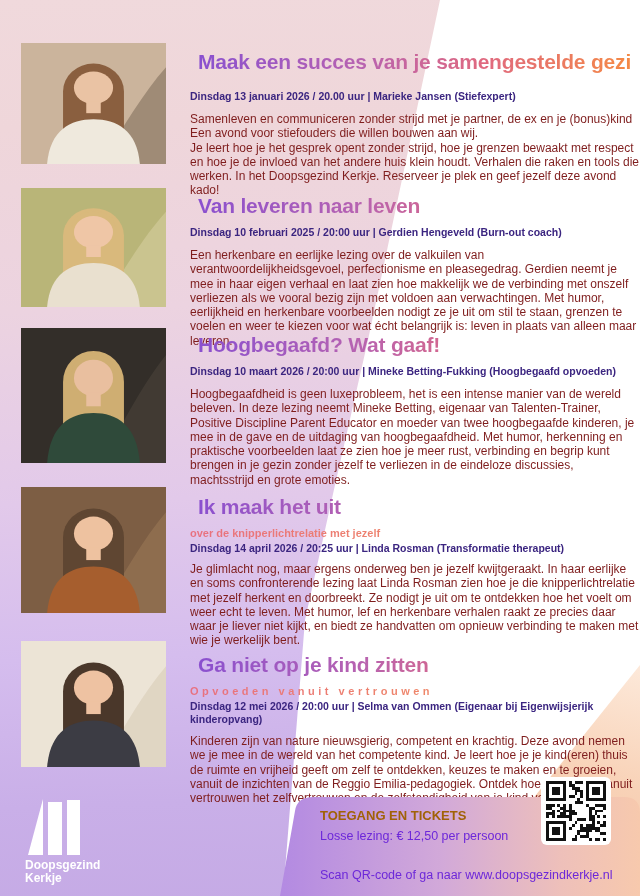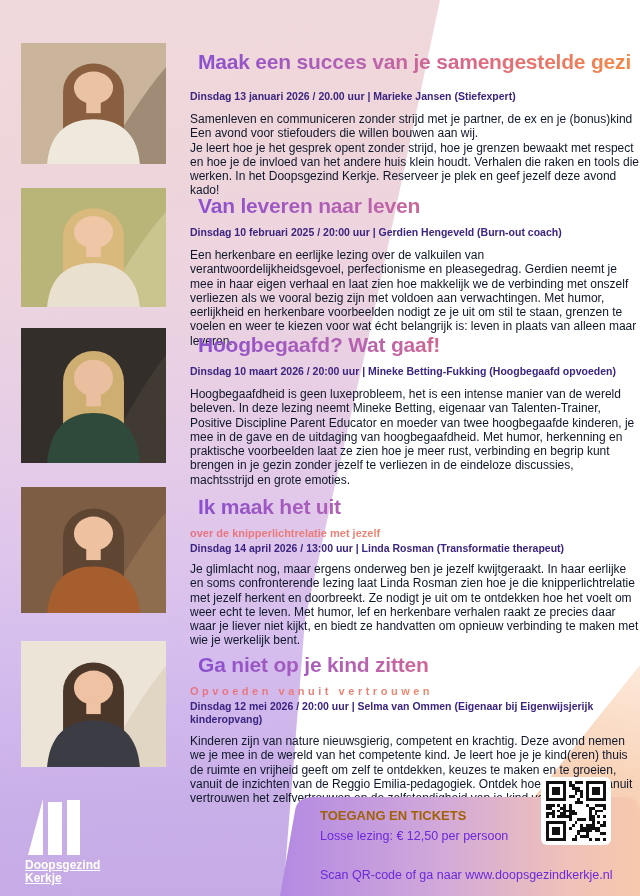--- a/index.html
+++ b/index.html
@@ -26,32 +26,32 @@
   .subtitle.spaced{letter-spacing:0.32em;}
   @supports ((-webkit-background-clip:text) or (background-clip:text)){
     .title{background:linear-gradient(90deg,#8a50cf 0%,#b863b0 38%,#e0697f 66%,#f58a45 100%);
       -webkit-background-clip:text;background-clip:text;-webkit-text-fill-color:transparent;color:#8a50cf;}
     .subtitle{background:linear-gradient(90deg,#e8707f 0%,#f59a55 100%);
       -webkit-background-clip:text;background-clip:text;-webkit-text-fill-color:transparent;color:#e8707f;}
   }
   .date{font-size:10.5px;font-weight:700;line-height:13px;color:#3b2580;margin-top:16px;}
   .talk .date.tight{margin-top:6px;}
   .talk .date.after-sub{margin-top:3px;}
-  .body{margin:0;margin-top:9px;font-size:12px;line-height:14.3px;color:#0f172a;white-space:pre-line;}
+  .body{margin:0;margin-top:9px;font-size:12px;line-height:14.3px;color:#7f1d1d;white-space:pre-line;}
 
   
   .tickets-svg{position:absolute;left:280px;top:797px;width:360px;height:99px;}
   .tk-head{position:absolute;left:320px;top:808px;font-size:13px;font-weight:700;color:#a16207;}
   .tk-line{position:absolute;left:320px;font-size:12.5px;color:#6d28d9;}
   .qrbox{position:absolute;left:541px;top:777px;width:70px;height:68px;background:#ffffff;border-radius:6px;
     display:flex;align-items:center;justify-content:center;}
   .qrbox svg{width:60px;height:60px;}
   .logo{position:absolute;left:25px;top:795px;}
   .logo svg{display:block;width:58px;height:62px;}
-  .logo-text{color:#ffffff;font-weight:700;font-size:12px;line-height:13px;margin-top:2px;text-decoration:underline;}
+  .logo-text{color:#ffffff;font-weight:700;font-size:12px;line-height:13px;margin-top:2px;}
 </style>
 </head>
 <body>
 
 <div class="page">
   <div class="band-left"></div>
   <div class="band-peach"></div>
 
   <div class="photo" style="top:43px;height:121px">
       <svg viewBox="0 0 100 100" preserveAspectRatio="none">
@@ -125,21 +125,21 @@
 
   <section class="talk" style="top:325px">
     <h2 class="title">Hoogbegaafd? Wat gaaf!</h2>
     <div class="date tight">Dinsdag 10 maart 2026 / 20:00 uur | Mineke Betting-Fukking (Hoogbegaafd opvoeden)</div>
     <p class="body">Hoogbegaafdheid is geen luxeprobleem, het is een intense manier van de wereld beleven. In deze lezing neemt Mineke Betting, eigenaar van Talenten-Trainer, Positive Discipline Parent Educator en moeder van twee hoogbegaafde kinderen, je mee in de gave en de uitdaging van hoogbegaafdheid. Met humor, herkenning en praktische voorbeelden laat ze zien hoe je meer rust, verbinding en begrip kunt brengen in je gezin zonder jezelf te verliezen in de eindeloze discussies, machtsstrijd en grote emoties.</p>
   </section>
 
   <section class="talk" style="top:487px">
     <h2 class="title">Ik maak het uit</h2>
     <div class="subtitle">over de knipperlichtrelatie met jezelf</div>
-    <div class="date after-sub">Dinsdag 14 april 2026 / 13:00 uur |  Linda Rosman (Transformatie therapeut)</div>
+    <div class="date after-sub">Dinsdag 14 april 2026 / 20:25 uur |  Linda Rosman (Transformatie therapeut)</div>
     <p class="body" style="margin-top:7px">Je glimlacht nog, maar ergens onderweg ben je jezelf kwijtgeraakt. In haar eerlijke en soms confronterende lezing laat Linda Rosman zien hoe je die knipperlichtrelatie met jezelf herkent en doorbreekt. Ze nodigt je uit om te ontdekken hoe het voelt om weer echt te leven. Met humor, lef en herkenbare verhalen raakt ze precies daar waar je liever niet kijkt, en biedt ze handvatten om opnieuw verbinding te maken met wie je werkelijk bent.</p>
   </section>
 
   <section class="talk" style="top:645px">
     <h2 class="title">Ga niet op je kind zitten</h2>
     <div class="subtitle spaced">Opvoeden vanuit vertrouwen</div>
     <div class="date after-sub">Dinsdag 12 mei 2026 / 20:00 uur | Selma van Ommen (Eigenaar bij Eigenwijsjerijk kinderopvang)</div>
     <p class="body" style="margin-top:8px">Kinderen zijn van nature nieuwsgierig, competent en krachtig. Deze avond nemen we je mee in de wereld van het competente kind. Je leert hoe je je kind(eren)  thuis de ruimte en vrijheid geeft om zelf te ontdekken, keuzes te maken en te groeien, vanuit de inzichten van de Reggio Emilia-pedagogiek. Ontdek hoe opvoeden vanuit vertrouwen het zelfvertrouwen en de zelfstandigheid van je kind versterkt.</p>
   </section>
 

